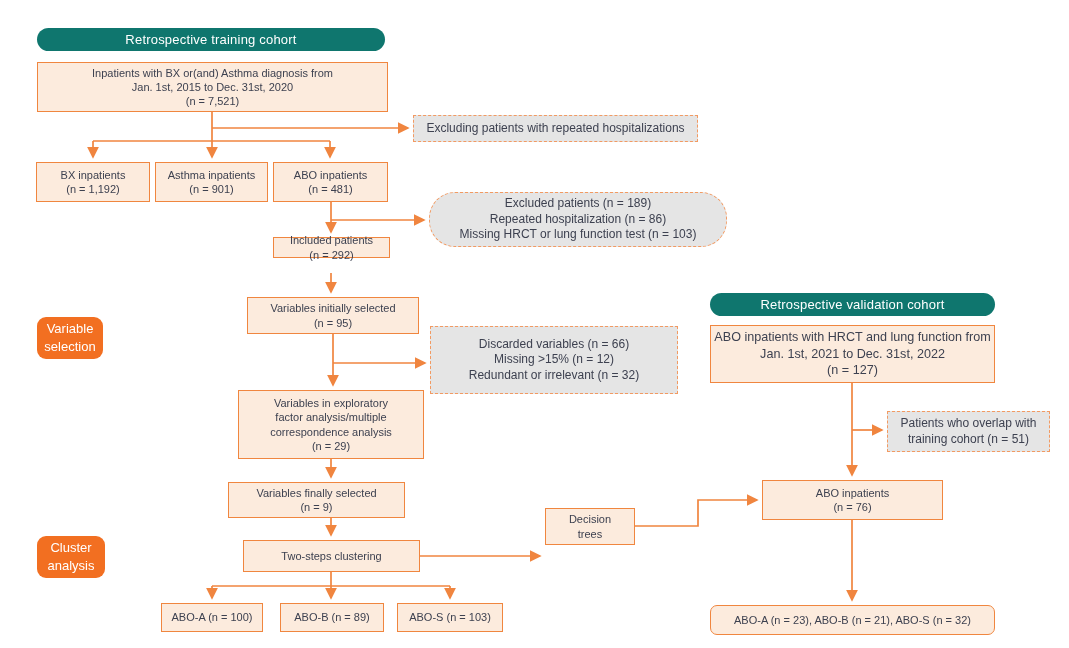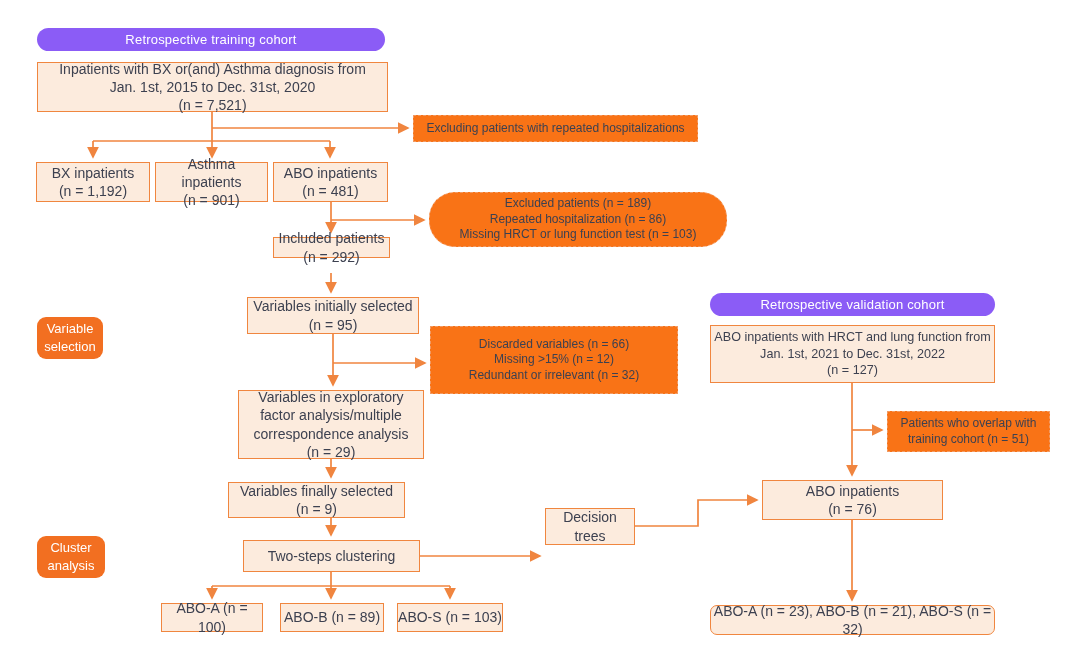--- a/index.html
+++ b/index.html
@@ -5,25 +5,25 @@
   html,body{margin:0;padding:0;background:#ffffff;}
   #canvas{
     position:relative;width:1069px;height:648px;background:#ffffff;overflow:hidden;
     font-family:"Liberation Sans","DejaVu Sans",sans-serif;
   }
   #arrows{position:absolute;left:0;top:0;width:1069px;height:648px;}
   .node{
     position:absolute;box-sizing:border-box;
     display:flex;flex-direction:column;justify-content:center;align-items:center;
     text-align:center;background:#fcebdd;border:1.5px solid #f0863f;
-    color:#3d4150;font-size:14px;line-height:1.3;
+    color:#3d4150;font-size:11px;line-height:1.3;
   }
-  .node.dashed{border:1.5px dashed #f29a62;font-size:12px;background:#f97316;}
+  .node.dashed{border:1.5px dashed #f29a62;font-size:12px;background:#e5e5e5;}
   .pill{
-    position:absolute;box-sizing:border-box;background:#8b5cf6;color:#ffffff;
+    position:absolute;box-sizing:border-box;background:#0f766e;color:#ffffff;
     border-radius:12px;display:flex;align-items:center;justify-content:center;
     font-size:13px;letter-spacing:.2px;
   }
   .stage{
     position:absolute;box-sizing:border-box;background:#f26f21;color:#ffffff;
     border-radius:9px;display:flex;flex-direction:column;align-items:center;justify-content:center;
     font-size:13px;line-height:1.4;
   }
 </style>
 </head>

